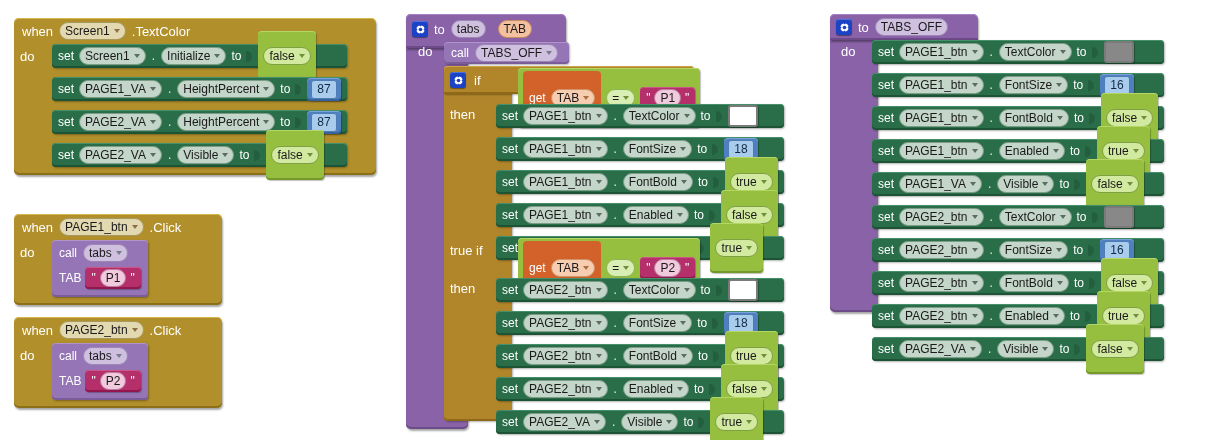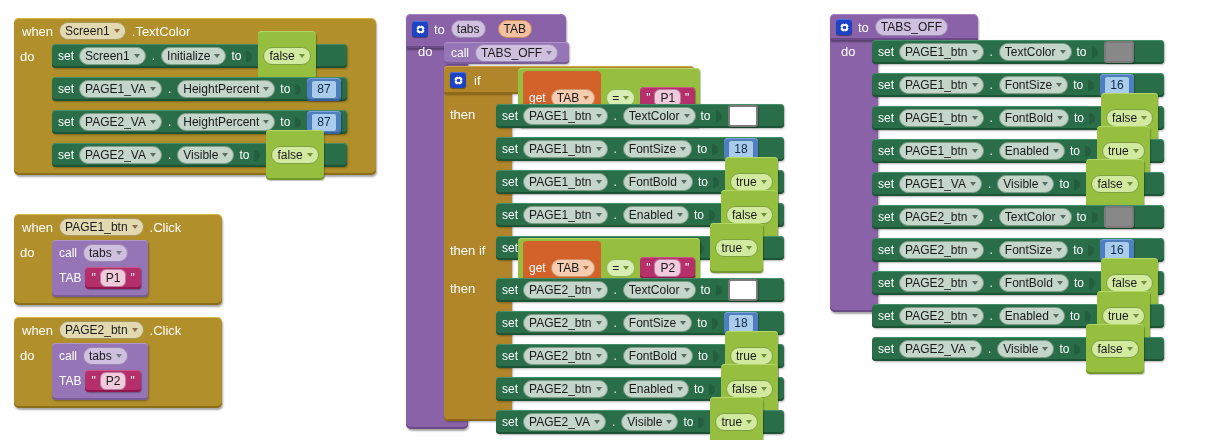--- a/index.html
+++ b/index.html
@@ -78,21 +78,21 @@
   .num{
     background:#4e7fc0;border-radius:4px;padding:2px 4px;
     box-shadow:inset 0 1px 0 #7aa2d8, inset 0 -2px 0 #36639e, 1px 1px 1px rgba(0,0,0,.25);
     display:inline-flex;align-items:center;
   }
   .txt{
     background:#b5306a;border-radius:4px;padding:2px 6px;color:#ffffff;
     box-shadow:inset 0 1px 0 #cc5588, inset 0 -2px 0 #92174f, 1px 1px 1px rgba(0,0,0,.25);
     display:inline-flex;align-items:center;gap:4px;font-size:12px;
   }
-  .txt .fld{background:#f2cadd;border-color:#bb7ea0;border-radius:6px;}
+  .txt .fld{background:#f2cadd;border-color:#bb7ea0;}
   .getv{
     background:#d2622a;border-radius:4px;padding:18px 6px;color:#ffffff;
     box-shadow:inset 0 1px 0 #e3norm, inset 0 -2px 0 #a94a1c, 1px 1px 1px rgba(0,0,0,.25);
     display:inline-flex;align-items:center;gap:5px;font-size:12px;
   }
   .cmp{
     background:#96bf3f;border-radius:4px;padding:3px 5px;
     box-shadow:inset 0 1px 0 #b4d665, inset 0 -2px 0 #76992c, 1px 1px 1px rgba(0,0,0,.25);
     display:inline-flex;align-items:center;gap:5px;
   }
@@ -427,21 +427,21 @@
           <i class="caret"></i>
         </span>
         <span class="lbl-d">to</span>
         <span class="plug" style="color: rgb(29, 84, 54);"></span>
         <span class="bool">
           <span class="fld">true<i class="caret" style="border-top-color: rgb(111, 143, 63);"></i></span>
         </span>
       </div>
     </div>
 
-  <div style="position:absolute;left:450px;top:243px;color:#ffffff;font-size:13px;">then if</div>
+  <div style="position:absolute;left:450px;top:243px;color:#ffffff;font-size:13px;">true if</div>
   <div style="position:absolute;left:518px;top:238px;">
     <span class="cmp">
       <span class="getv">
         <span>get</span>
         <span class="fld fld-peach">
           <span>TAB</span>
             <i class="caret" style="border-top-color:#a8713f;"></i>
         </span>
       </span>
       <span class="fld fld-gn">

